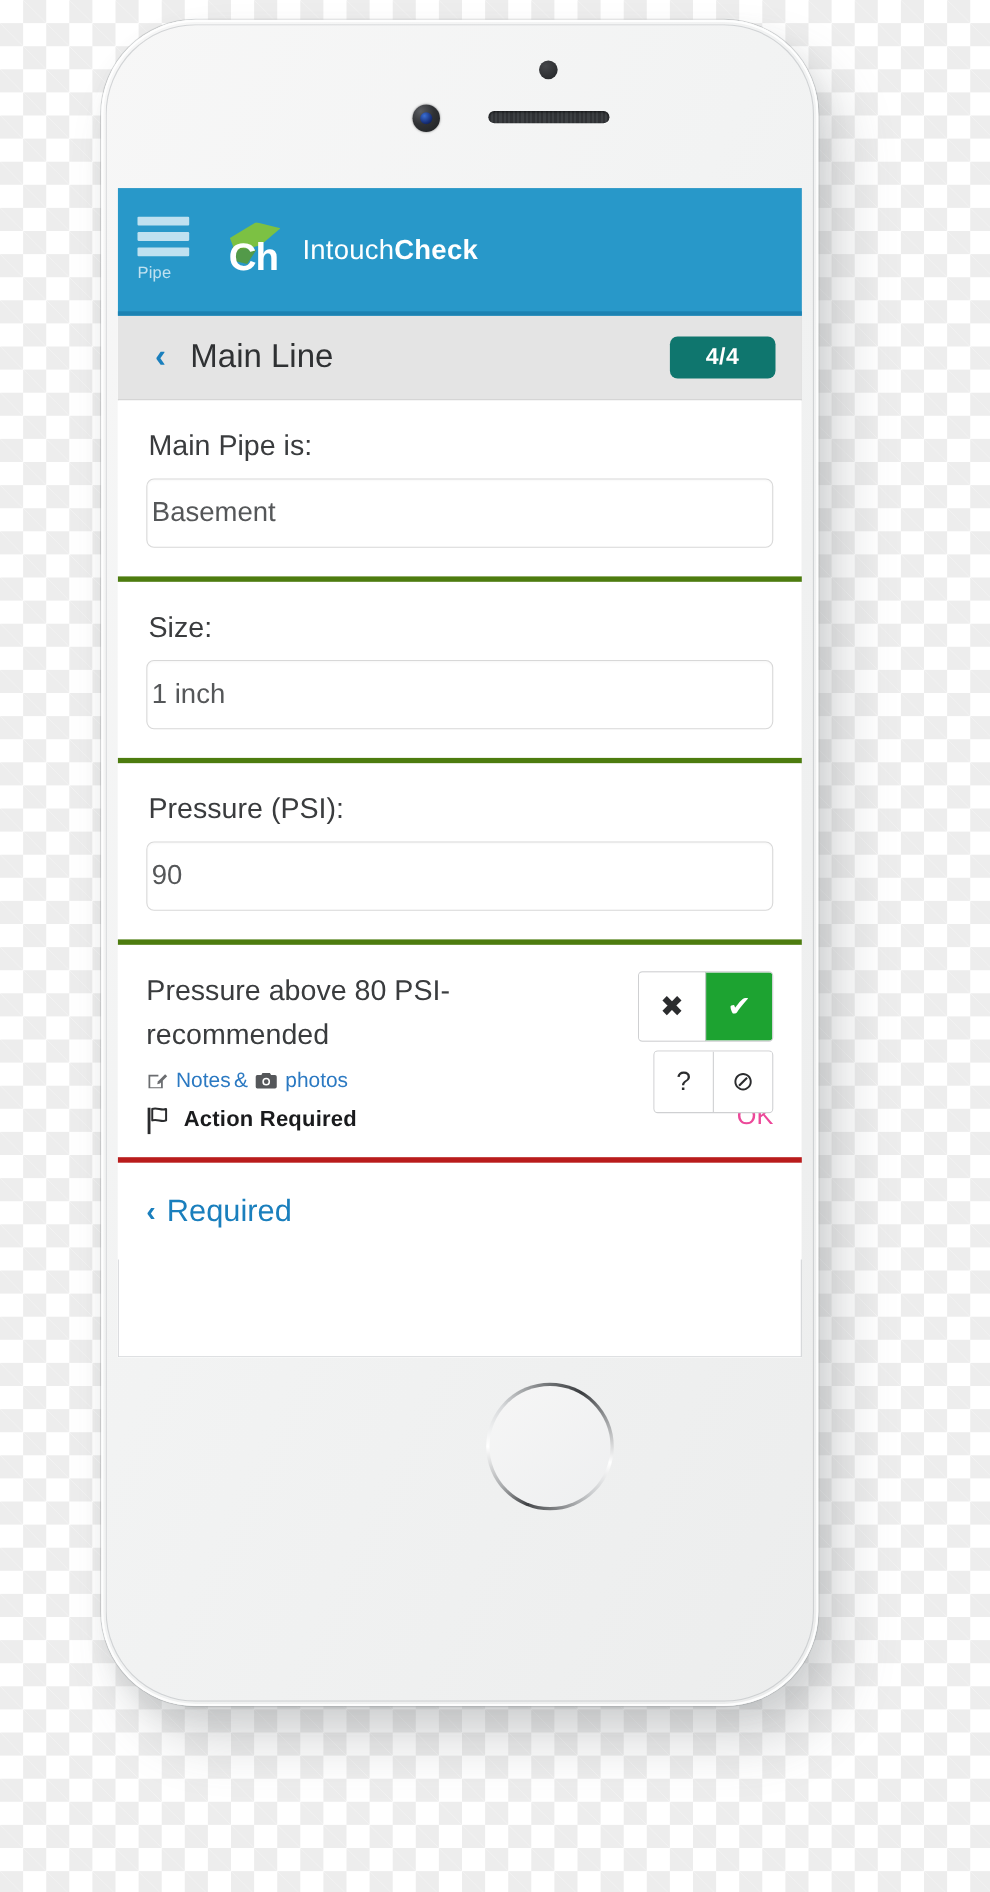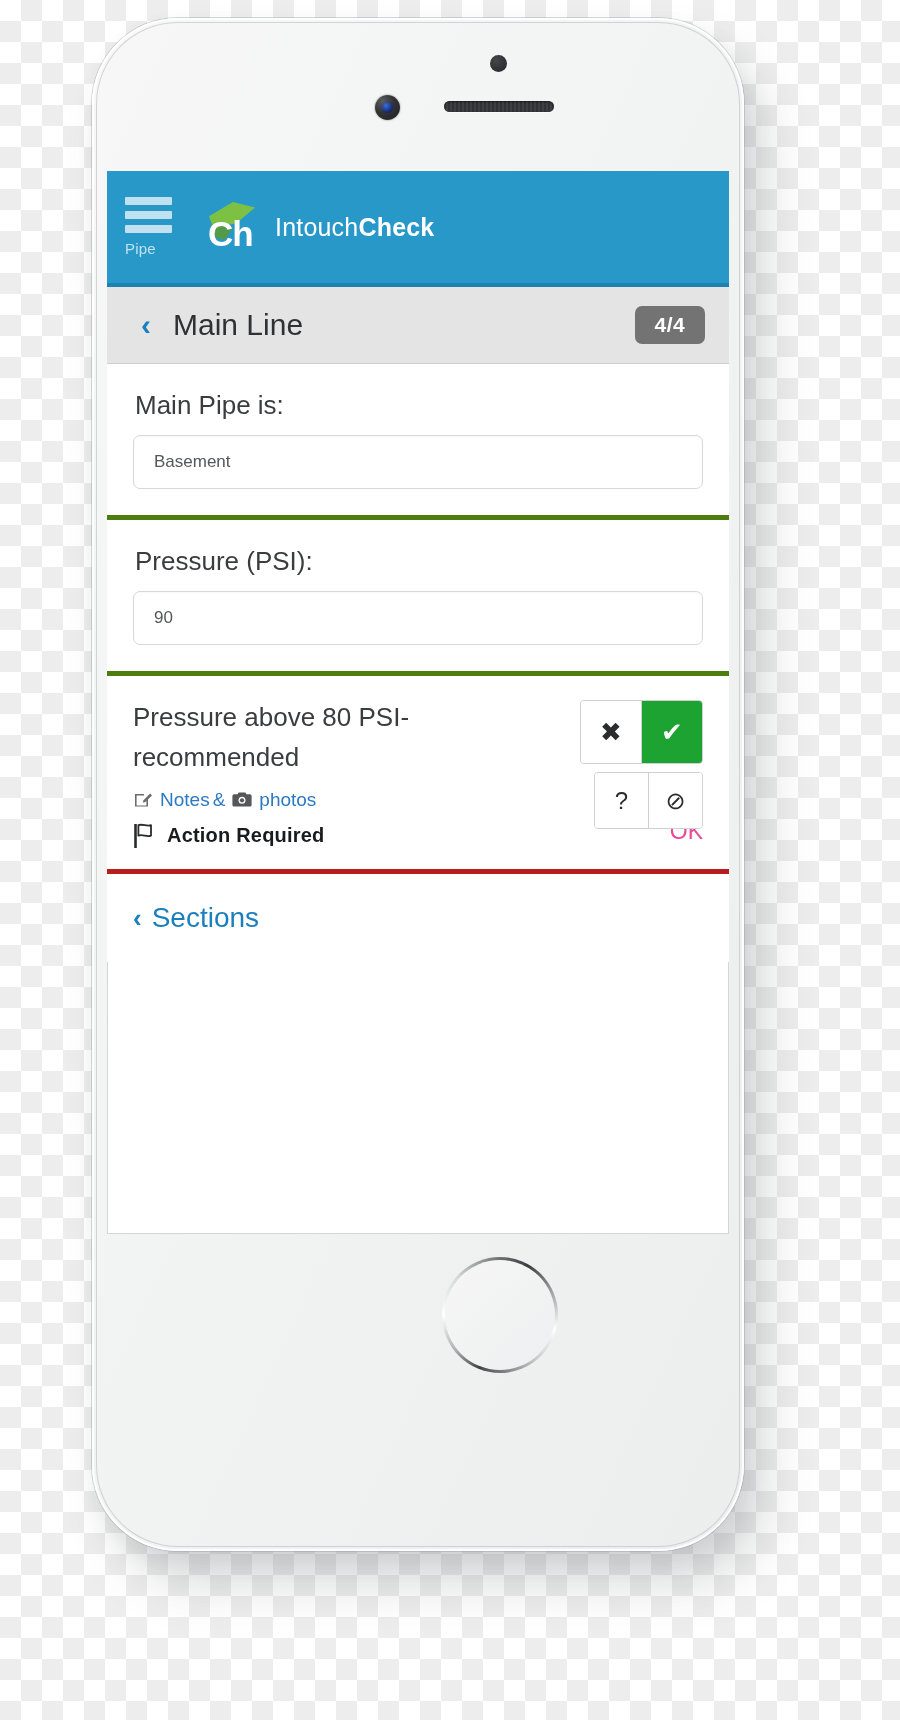--- a/index.html
+++ b/index.html
@@ -187,47 +187,47 @@
     line-height: 1;
     margin-right: 22px;
     cursor: pointer;
   }
   #section-title {
     flex: 1;
     font-size: 30px;
     color: #2f3133;
   }
   #progress-badge {
-    background: #737373;
+    background: #0f766e;
     color: #ffffff;
     font-size: 21px;
     font-weight: bold;
-    padding: 7px 20px;
+    padding: 7px 33px;
     border-radius: 7px;
     letter-spacing: .4px;
   }
 
   
   .field-block {
     padding: 20px 26px 26px 26px;
     border-bottom: 5px solid #4d7c0f;
     background: #ffffff;
   }
   .field-label {
     font-size: 26px;
     color: #3a3c3e;
     margin: 6px 0 14px 2px;
   }
   .field-input {
     border: 1px solid #d8d8d8;
     border-radius: 7px;
     background: #ffffff;
-    font-size: 17px;
+    font-size: 25px;
     color: #555759;
-    padding: 16px 20px;
+    padding: 16px 4px;
     box-shadow: inset 0 1px 2px rgba(0,0,0,0.03);
   }
 
   
   #question-block {
     position: relative;
     padding: 22px 26px 22px 26px;
     border-bottom: 5px solid #b91c1c;
     background: #ffffff;
     min-height: 178px;
@@ -378,20 +378,24 @@
         <div id="back-chevron">‹</div>
         <div id="section-title">Main Line</div>
         <div id="progress-badge">4/4</div>
       </div>
 
       <div class="field-block">
         <div class="field-label">Main Pipe is:</div>
         <div class="field-input">Basement</div>
       </div>
 
+      <div class="field-block">
+        <div class="field-label">Size:</div>
+        <div class="field-input">1 inch</div>
+      </div>
 
       <div class="field-block">
         <div class="field-label">Pressure (PSI):</div>
         <div class="field-input">90</div>
       </div>
 
       <div id="question-block">
 
         <div id="question-text">Pressure above 80 PSI-recommended</div>
 
@@ -433,21 +437,21 @@
 
         <div id="secondary-group">
           <div class="small-btn">?</div>
           <div class="small-btn">⊘</div>
         </div>
       </div>
 
       <div id="sections-block">
         <div id="sections-link">
           <span id="sections-chevron">‹</span>
-          <span>Sections</span>
+          <span>Required</span>
         </div>
       </div>
 
     </div>
 
     <div id="home-button">
       <div id="home-button-face"></div>
     </div>
 
   </div>

